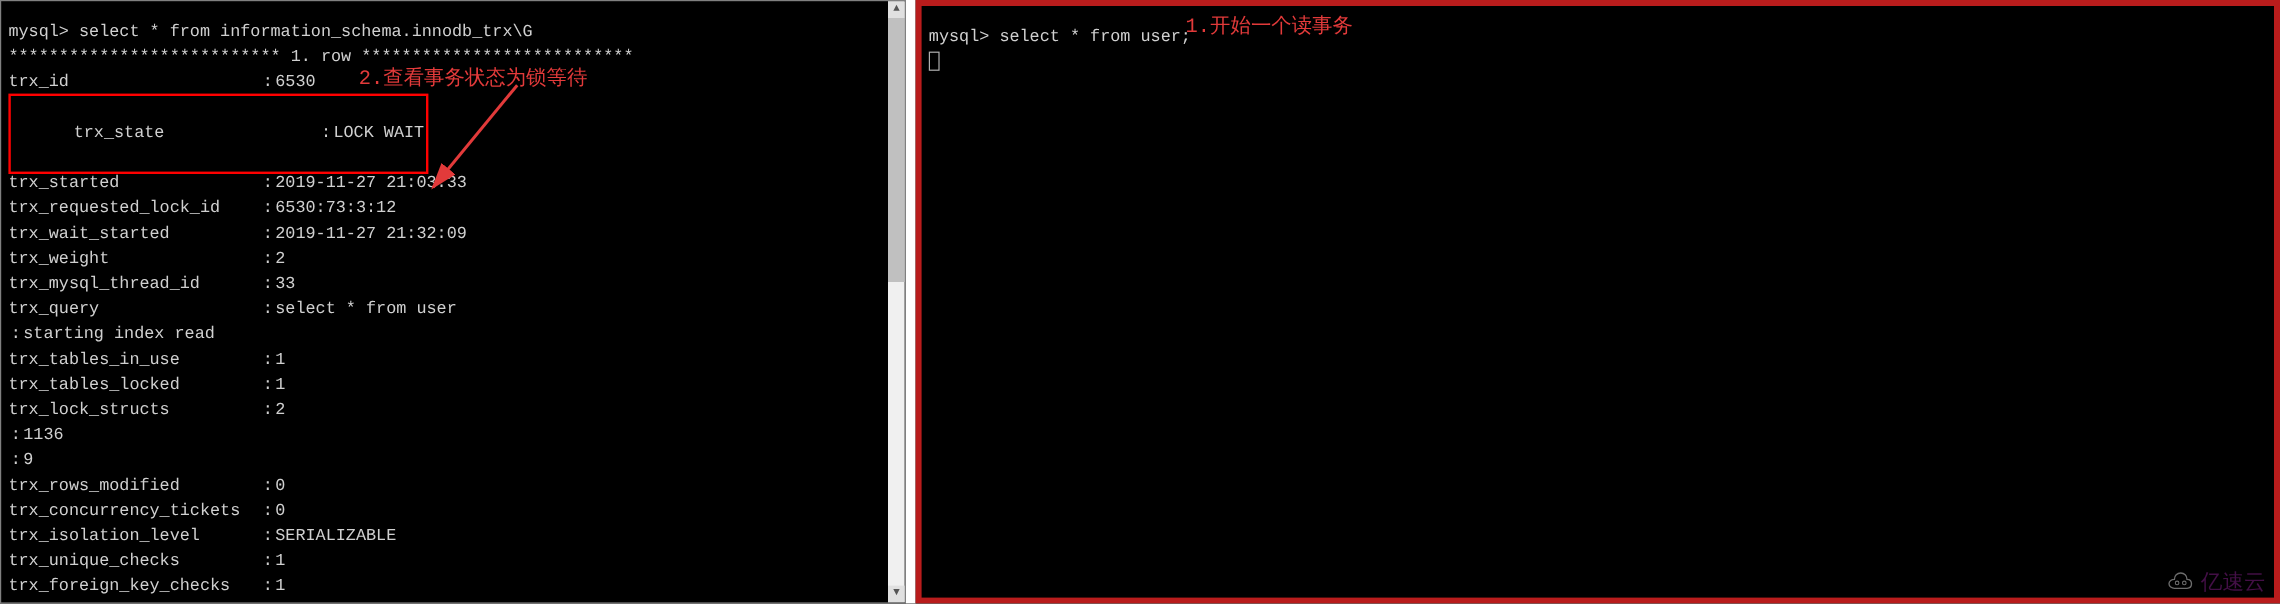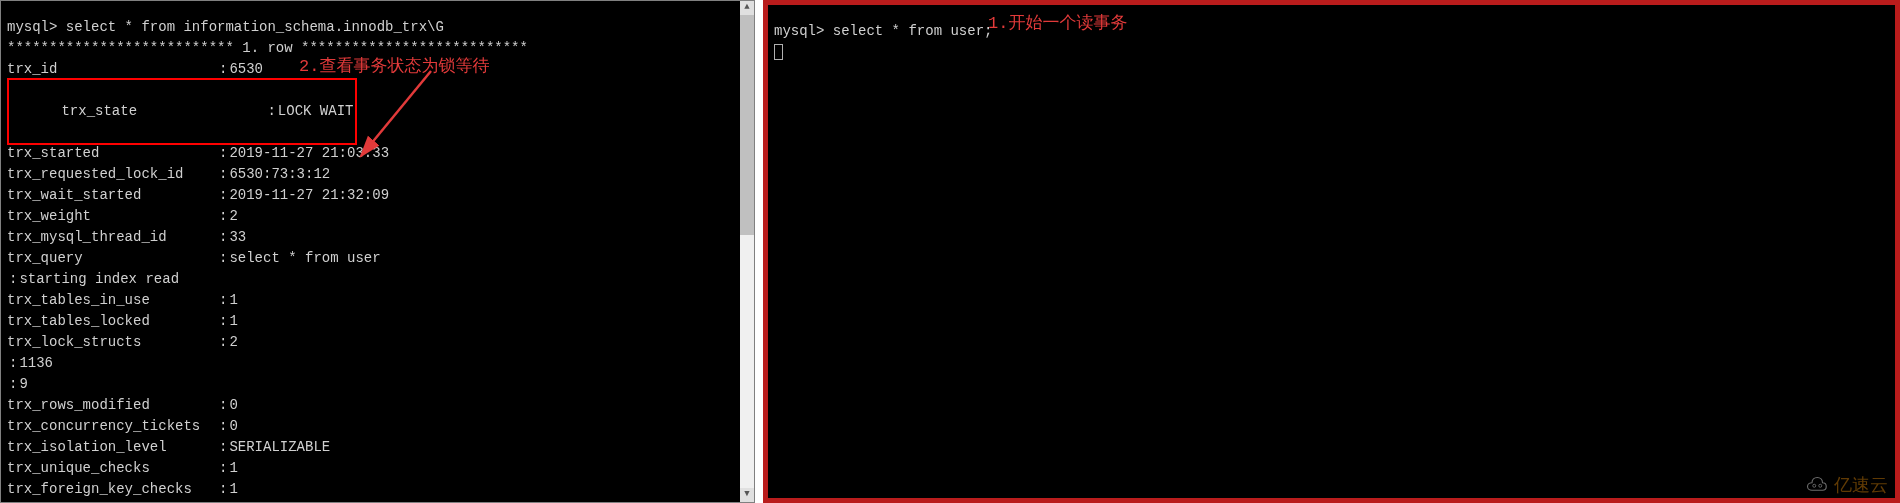--- a/index.html
+++ b/index.html
@@ -107,21 +107,21 @@
       display: inline-block;
       width: 9px;
       height: 16px;
       border: 1px solid #b0b0b0;
       vertical-align: middle;
     }
     .watermark {
       position: absolute;
       bottom: 6px;
       right: 12px;
-      color: #a16207;
+      color: #701a75;
       font-family: Liberation Sans, sans-serif;
       font-size: 18px;
       display: flex;
       align-items: center;
       gap: 4px;
       opacity: 0.6;
     }
     .watermark svg {
       width: 30px;
       height: 18px;

